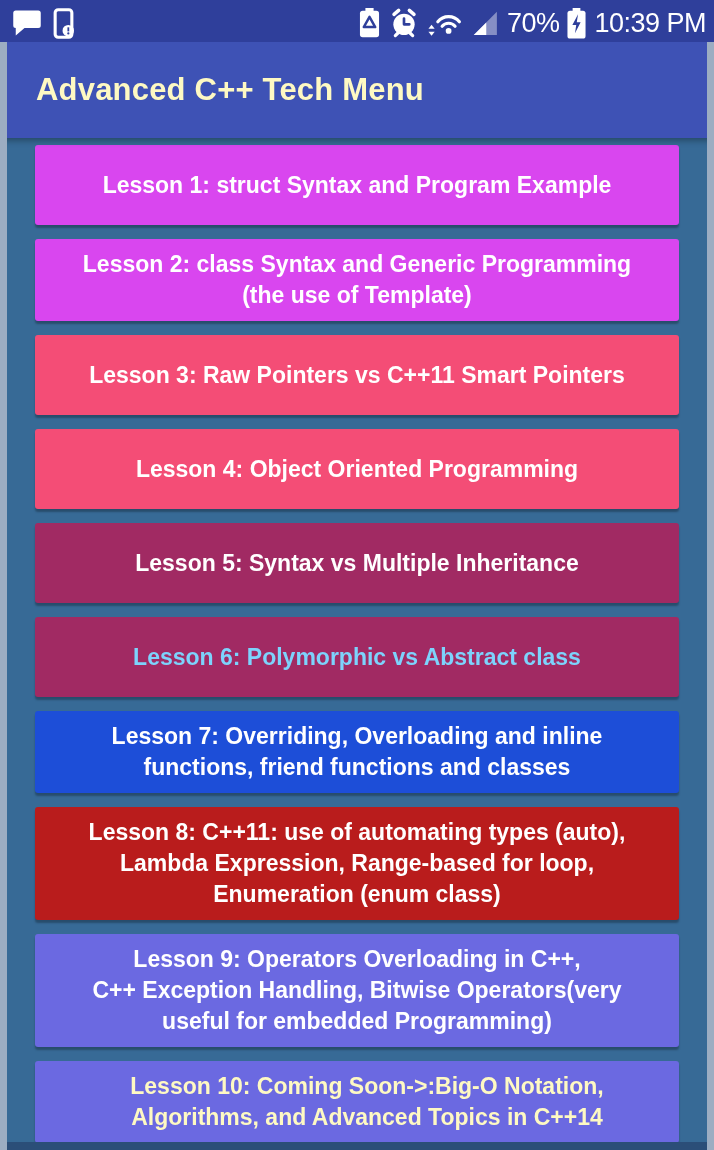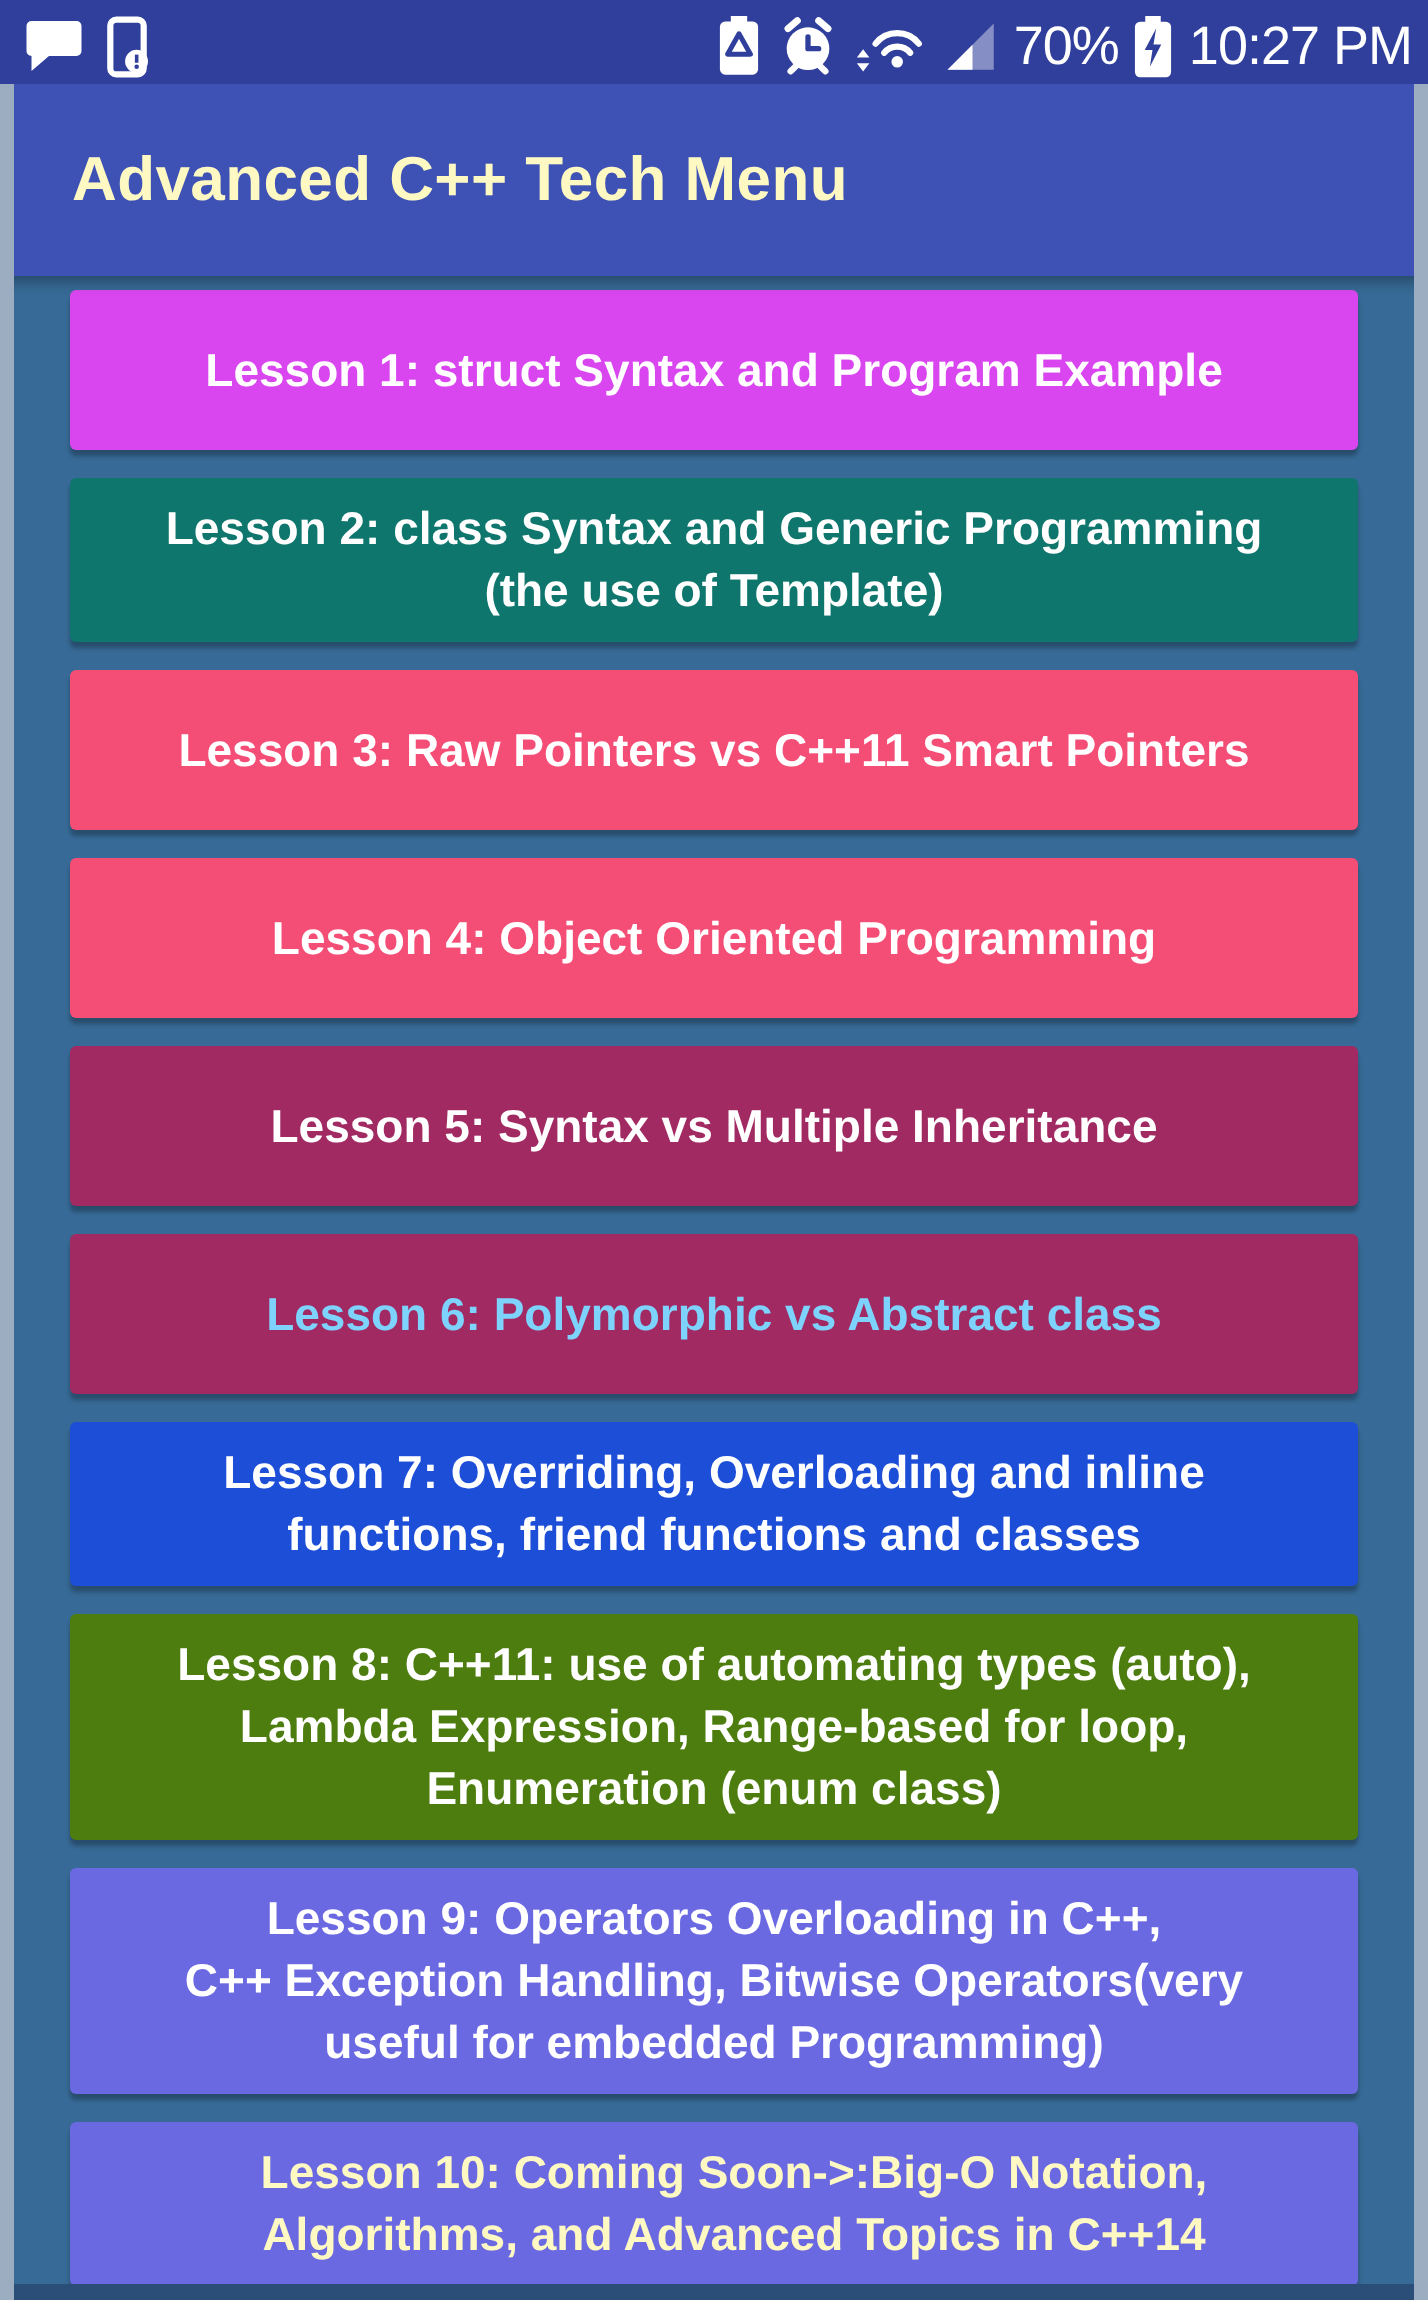--- a/index.html
+++ b/index.html
@@ -105,39 +105,39 @@
       <svg class="sicon" width="30" height="30" viewBox="0 0 24 24">
         <path d="M3 21.5 L21.5 21.5 L21.5 3 Z" fill="rgba(255,255,255,0.42)"></path>
         <path d="M3 21.5 L13 21.5 L13 11.5 Z" fill="#fff"></path>
       </svg>
       <span class="status-text">70%</span>
       <svg class="sicon" width="21" height="31" viewBox="0 0 16 24">
         <rect x="5" y="0" width="6" height="2.8" fill="#fff"></rect>
         <rect x="1" y="2.2" width="14" height="21.5" rx="2" fill="#fff"></rect>
         <path d="M9.2 4.8 L4.8 13.2 H7.8 L6.8 19.6 L11.2 11 H8.2 Z" fill="#2f3f9b"></path>
       </svg>
-      <span class="status-text">10:27 PM</span>
+      <span class="status-text">10:39 PM</span>
     </div>
   </div>
 
   <div class="app-bar">
     <span class="app-title">Advanced C++ Tech Menu</span>
   </div>
 
   <div class="content" id="lesson-list">
       <button class="lesson-btn" style="background: #d946ef; color: rgb(255, 255, 255);">Lesson 1: struct Syntax and Program Example</button>
-      <button class="lesson-btn" style="background: #0f766e; color: rgb(255, 255, 255);">Lesson 2: class Syntax and Generic Programming
+      <button class="lesson-btn" style="background: #d946ef; color: rgb(255, 255, 255);">Lesson 2: class Syntax and Generic Programming
 (the use of Template)</button>
       <button class="lesson-btn" style="background: rgb(244, 77, 118); color: rgb(255, 255, 255);">Lesson 3: Raw Pointers vs C++11 Smart Pointers</button>
       <button class="lesson-btn" style="background: rgb(244, 77, 118); color: rgb(255, 255, 255);">Lesson 4: Object Oriented Programming</button>
       <button class="lesson-btn" style="background: rgb(161, 42, 99); color: rgb(255, 255, 255);">Lesson 5: Syntax vs Multiple Inheritance</button>
       <button class="lesson-btn" style="background: rgb(161, 42, 99); color: #7dd3fc;">Lesson 6: Polymorphic vs Abstract class</button>
       <button class="lesson-btn" style="background: #1d4ed8; color: rgb(255, 255, 255);">Lesson 7: Overriding, Overloading and inline
 functions, friend functions and classes</button>
-      <button class="lesson-btn" style="background: #4d7c0f; color: rgb(255, 255, 255);">Lesson 8: C++11: use of automating types (auto),
+      <button class="lesson-btn" style="background: #b91c1c; color: rgb(255, 255, 255);">Lesson 8: C++11: use of automating types (auto),
 Lambda Expression, Range-based for loop,
 Enumeration (enum class)</button>
       <button class="lesson-btn" style="background: rgb(107, 105, 225); color: rgb(255, 255, 255);">Lesson 9: Operators Overloading in C++,
 C++ Exception Handling, Bitwise Operators(very
 useful for embedded Programming)</button>
       <button class="lesson-btn" style="background: rgb(107, 105, 225); color: #fef9c3; padding-left: 34px;">Lesson 10: Coming Soon-&gt;:Big-O Notation,
 Algorithms, and Advanced Topics in C++14</button>
     </div>
 
   <div class="edge edge-left"></div>

